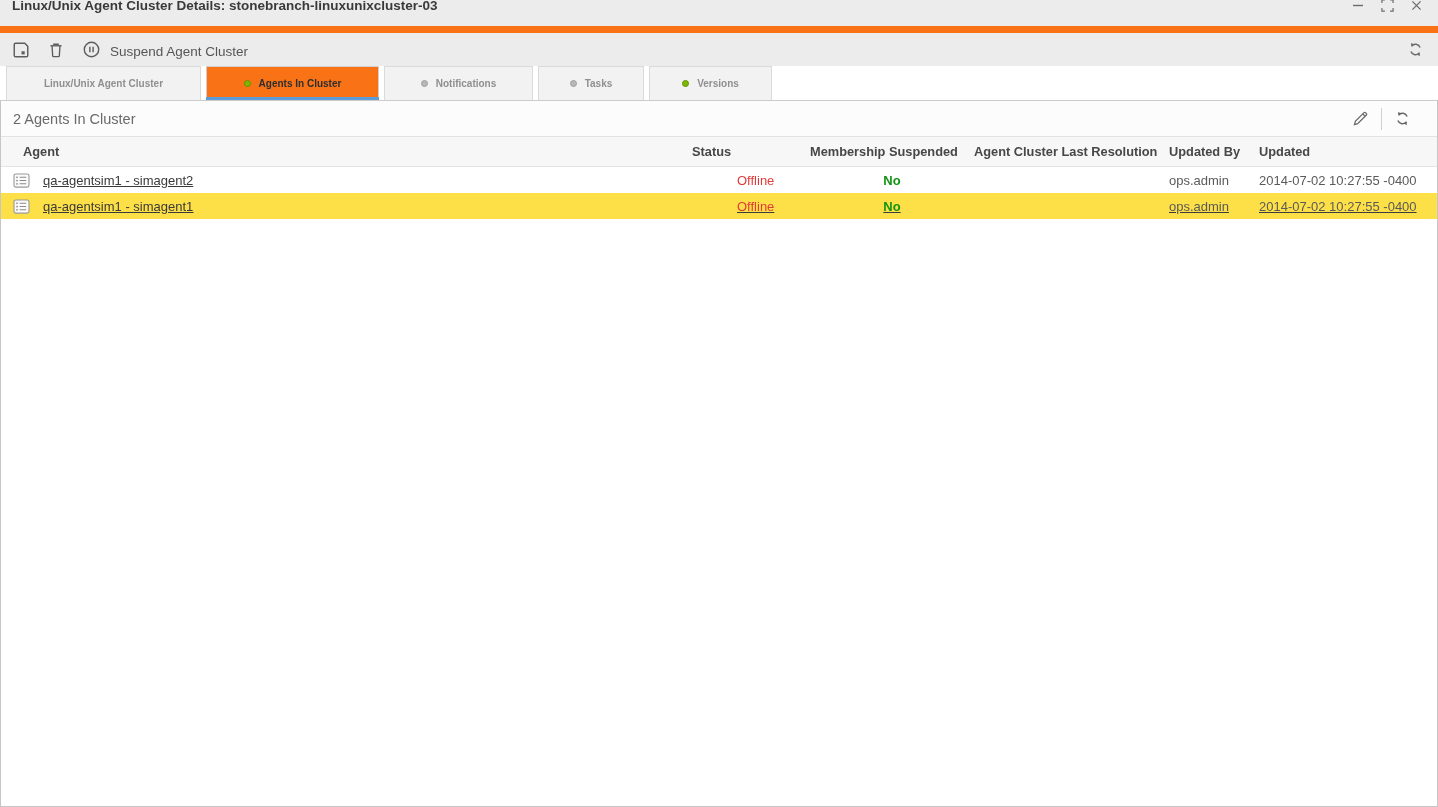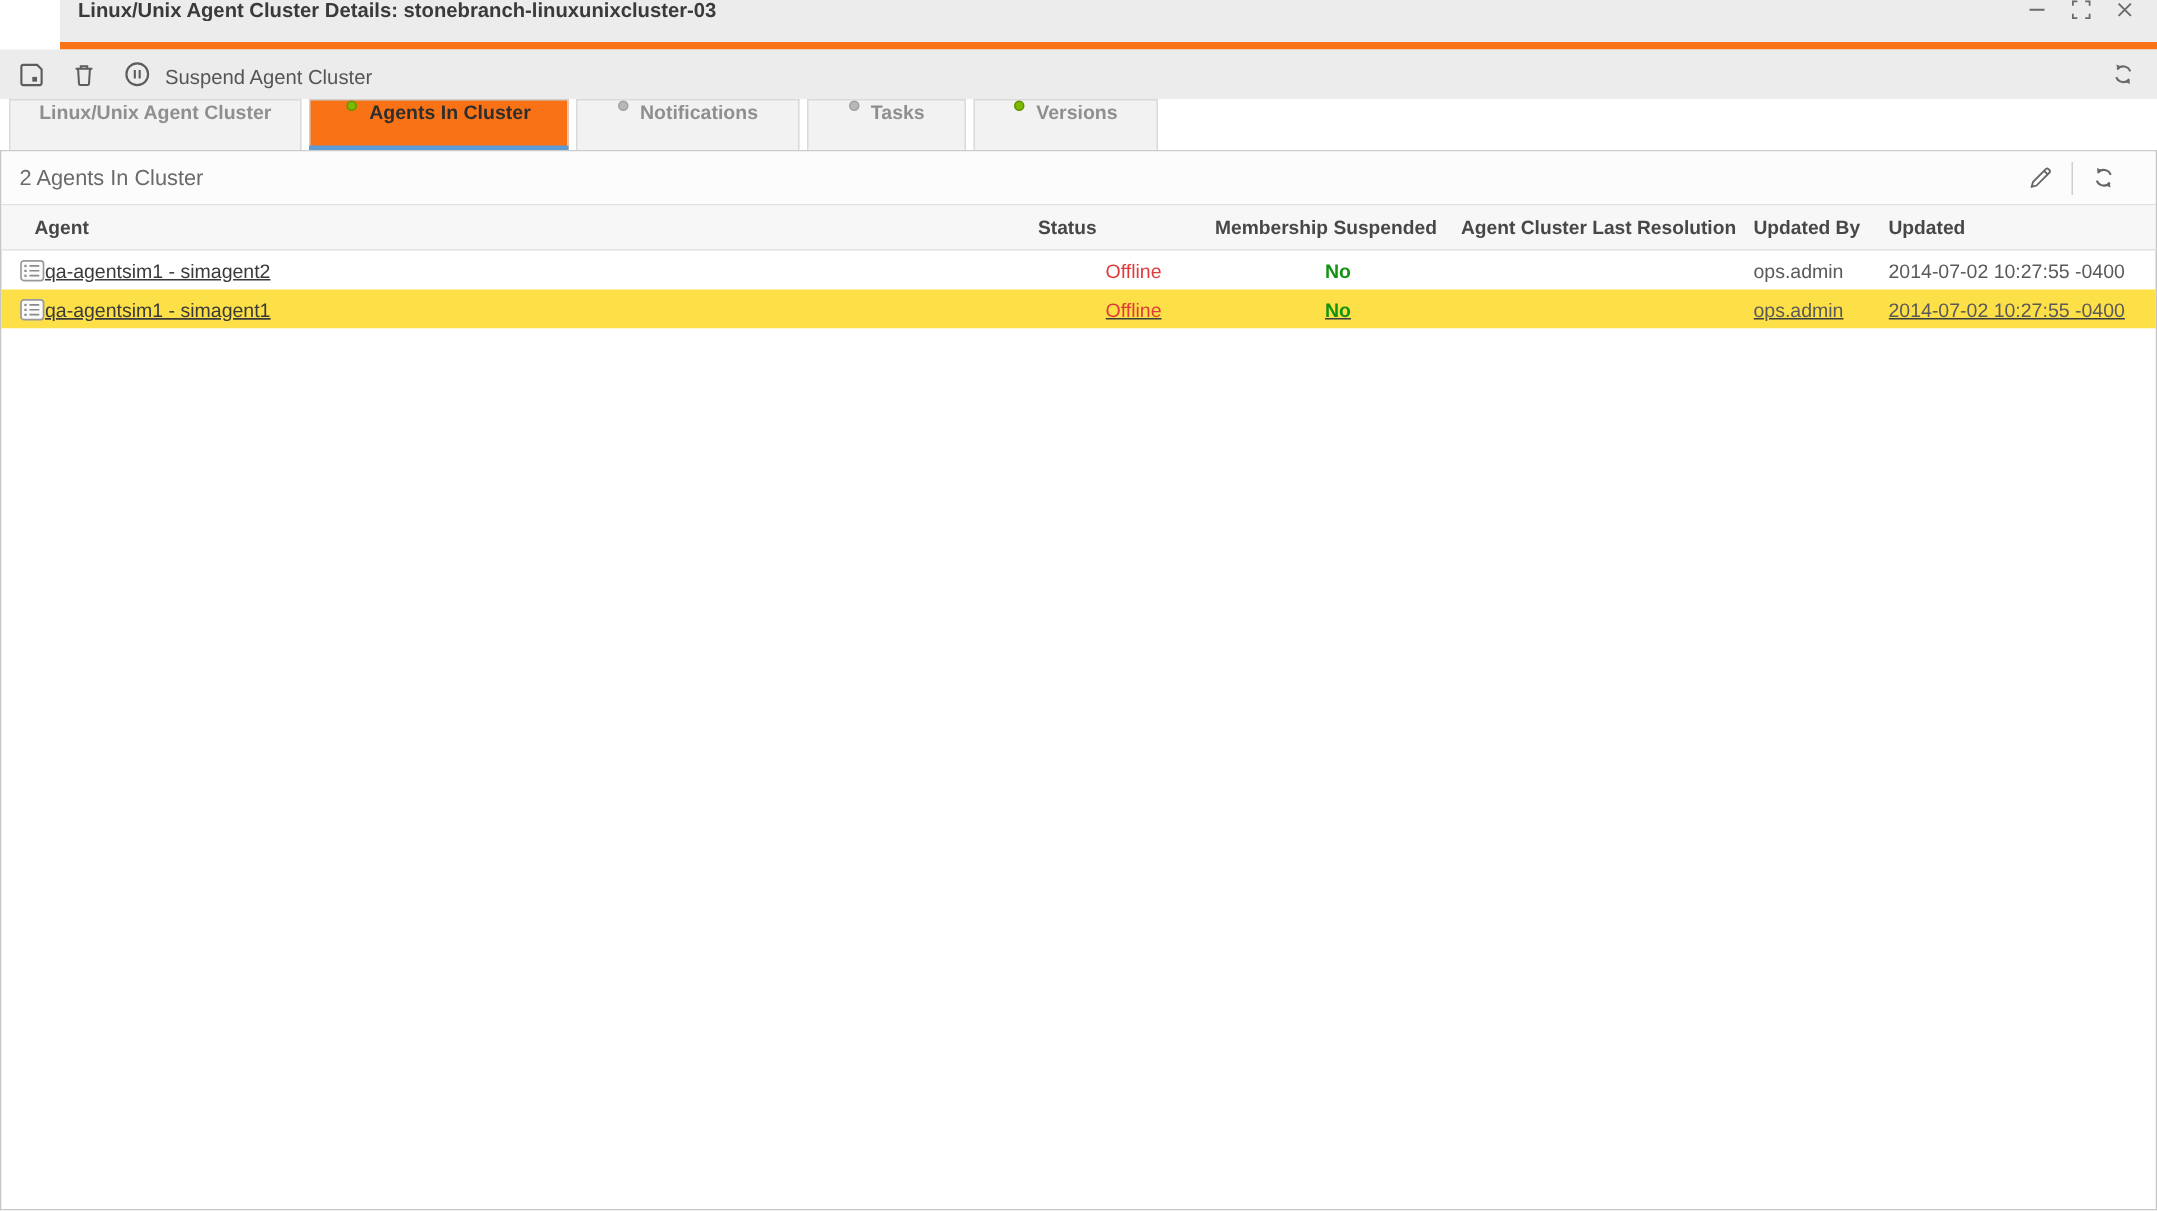--- a/index.html
+++ b/index.html
@@ -14,25 +14,24 @@
     --tab-underline: #5c9cd6;
     --dot-green: #7cb900;
     --dot-gray: #b7b7b7;
   }
   svg { display: block; }
 
   
   .titlebar {
     height: 33px;
     background: #ececec;
-    border-bottom: 5px solid #f97316;
+    border-bottom: 7px solid #f97316;
     display: flex;
     align-items: center;
     padding: 0 14px 16px 12px;
-    margin-left: 40px;
   }
   .titlebar .title {
     font-weight: bold;
     font-size: 13.5px;
     color: #3a3a3a;
     flex: 1 1 auto;
     white-space: nowrap;
     overflow: hidden;
   }
   .win-controls { display: flex; align-items: center; gap: 13px; }
@@ -67,28 +66,28 @@
   .tabbar {
     height: 34px;
     background: #ffffff;
     display: flex;
     align-items: stretch;
     padding-left: 6px;
     gap: 5px;
   }
   .tab {
     position: relative;
-    display: flex; justify-content: center;
+    display: flex; align-items: center; justify-content: center;
     gap: 8px;
     background: #f2f2f2;
     border: 1px solid #dadada;
     border-bottom: none;
     color: #8f8f8f;
     font-weight: bold;
-    font-size: 13px;
+    font-size: 10px;
     cursor: pointer;
   }
   .tab-0 { width: 195px; }
   .tab-1 { width: 173px; }
   .tab-2 { width: 149px; }
   .tab-3 { width: 106px; }
   .tab-4 { width: 123px; }
   .tab.active {
     background: #f97316;
     border-color: #cfcfcf;
@@ -160,21 +159,21 @@
   }
   .trow.alt { background: #fde047; text-decoration: underline; }
   .cell { white-space: nowrap; overflow: hidden; }
   .col-agent      { flex: 1 1 auto; min-width: 0; display: flex; align-items: center; }
   .col-status     { width: 73px;  flex: 0 0 auto; }
   .col-membership { width: 164px; flex: 0 0 auto; }
   .col-resolution { width: 195px; flex: 0 0 auto; }
   .col-updatedby  { width: 90px;  flex: 0 0 auto; }
   .col-updated    { width: 178px; flex: 0 0 auto; padding-right: 10px; }
   .thead .col-agent { padding-left: 22px; }
-  .trow  .col-agent { padding-left: 12px; }
+  .trow  .col-agent { padding-left: 12px; gap: 13px; }
   .thead .col-membership { text-align: left; margin-left: 45px; }
   .trow  .col-membership { text-align: center; font-weight: bold; color: var(--ok-green); }
   .status-offline { color: var(--offline); }
   .agent-link {
     color: #3a3a3a;
     text-decoration: underline;
     cursor: pointer;
   }
   .meta-text { color: #5a5a5a; }
   .row-icon { flex: 0 0 auto; display: flex; cursor: pointer; }

